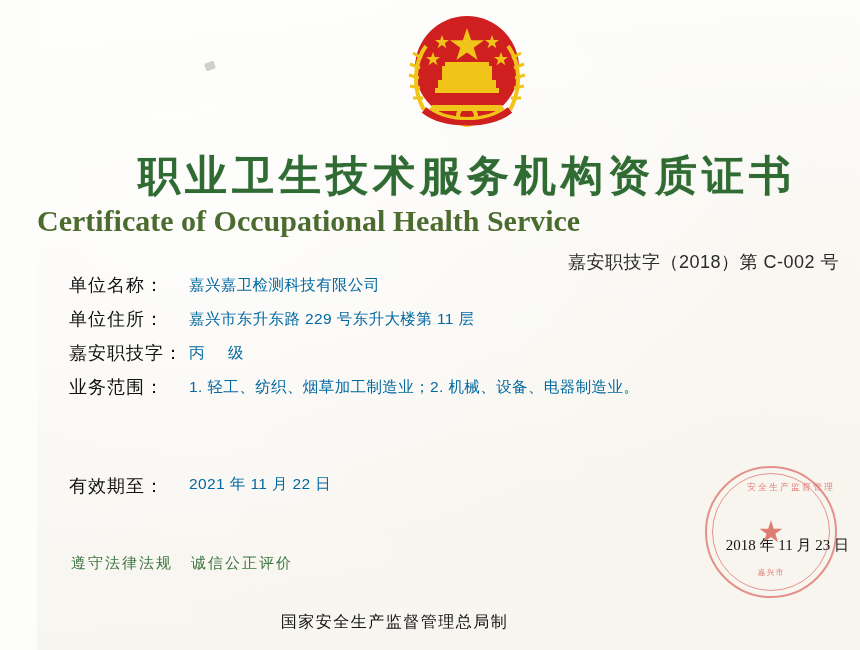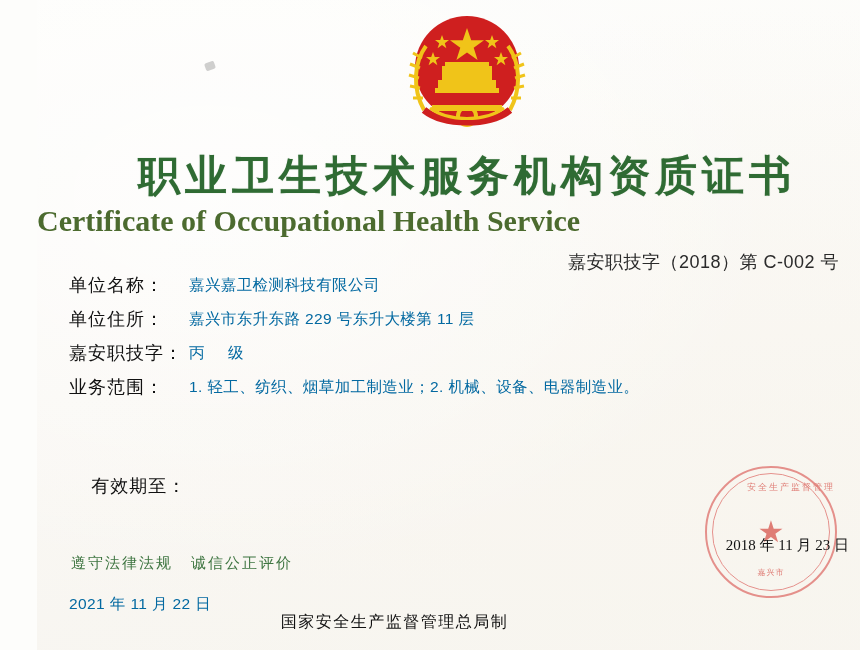--- a/index.html
+++ b/index.html
@@ -117,22 +117,21 @@
   .field-value.spaced {
     letter-spacing: 4px;
   }
 
   
   .validity {
     position: absolute;
     top: 474px;
     left: 32px;
     display: flex;
-    align-items: flex-end;
-    flex-direction: column;
+    align-items: flex-start;
   }
   .validity .field-label { width: 120px; flex: 0 0 120px; }
 
   
   .issue-date {
     position: absolute;
     top: 536px;
     right: 48px;
     font-size: 15px;
     color: #111;

